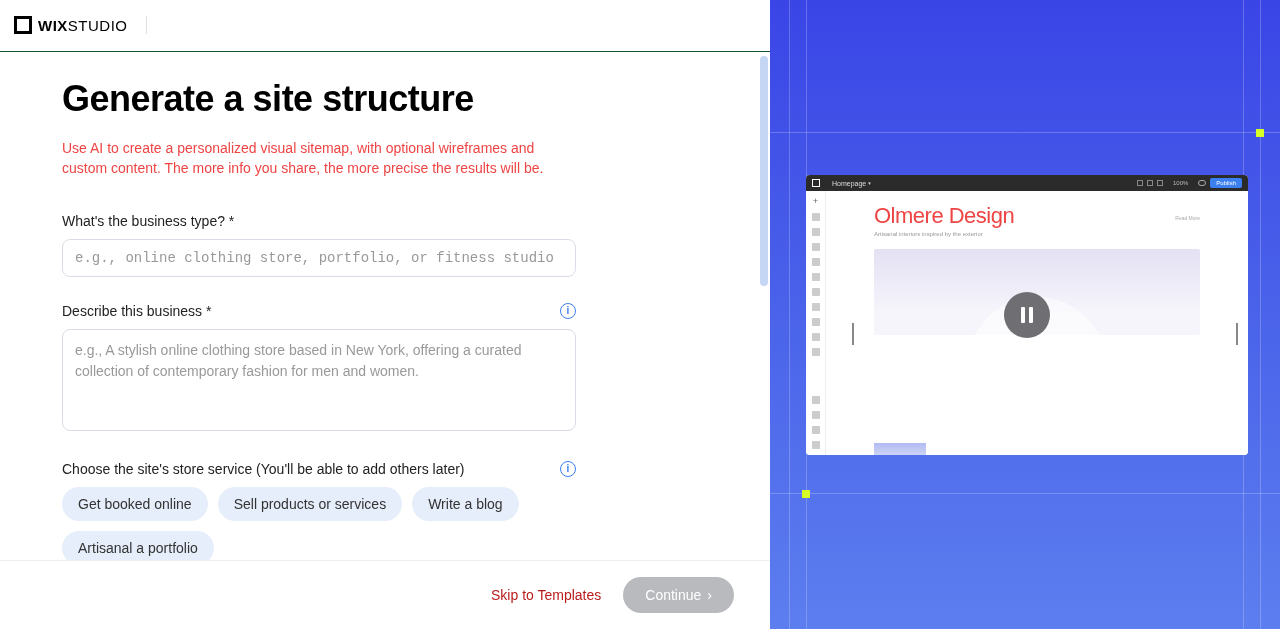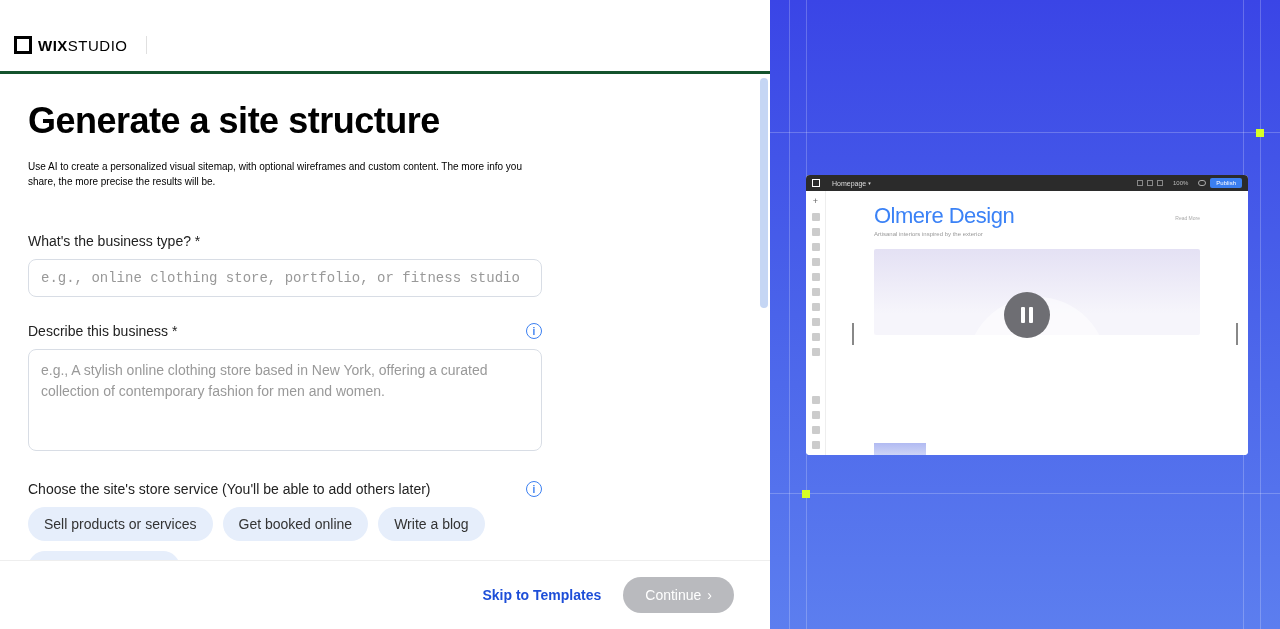--- a/index.html
+++ b/index.html
@@ -1,47 +1,47 @@
 <!DOCTYPE html>
 <html><head>
   <meta charset="utf-8">
   <style>
     * { margin: 0; padding: 0; box-sizing: border-box; }
     body { font-family: -apple-system, BlinkMacSystemFont, "Segoe UI", Helvetica, Arial, sans-serif; width: 1280px; height: 629px; overflow: hidden; display: flex; }
     
     .left-panel { width: 770px; height: 629px; background: #fff; display: flex; flex-direction: column; position: relative; }
     
     .header { display: flex; align-items: center; padding: 16px 14px; border-bottom: 1px solid transparent; }
-    .logo { display: flex; align-items: center; gap: 6px; padding-right: 18px; border-right: 1px solid #e0e0e0; margin-top: 20px; }
+    .logo { display: flex; align-items: center; gap: 6px; padding-right: 18px; border-right: 1px solid #e0e0e0; }
     .logo-icon { width: 18px; height: 18px; border: 3px solid #000; }
     .logo-text { font-weight: 700; font-size: 15px; letter-spacing: 0.5px; }
     .logo-text .thin { font-weight: 400; }
     
-    .content-area { flex: 1; padding: 26px 28px 0; overflow-y: auto; border-top: 3px solid #14532d; position: relative; }
+    .content-area { flex: 1; padding: 26px 62px 0; overflow-y: auto; border-top: 1px solid #14532d; position: relative; }
     .scrollbar-indicator { position: absolute; top: 4px; right: 2px; width: 8px; height: 230px; background: #c5d6f4; border-radius: 4px; }
     
     h1 { font-size: 36px; font-weight: 700; color: #000; margin-bottom: 18px; letter-spacing: -0.5px; }
-    .description { font-size: 10px; color: #000000; line-height: 1.45; margin-bottom: 44px; max-width: 520px; }
+    .description { font-size: 14px; color: #ef4444; line-height: 1.45; margin-bottom: 34px; max-width: 520px; }
     
     .field { margin-bottom: 26px; max-width: 514px; }
     .field-label-row { display: flex; align-items: center; justify-content: space-between; margin-bottom: 10px; }
     .field-label { font-size: 14px; color: #222; }
     .info-icon { width: 16px; height: 16px; border-radius: 50%; border: 1.5px solid #3b7ff0; color: #3b7ff0; font-size: 10px; display: inline-flex; align-items: center; justify-content: center; font-weight: 600; }
     
     .text-input { width: 100%; padding: 10px 12px; border: 1px solid #d8dde5; border-radius: 8px; font-size: 14px; color: #333; outline: none; font-family: Liberation Mono, monospace; }
     .text-input::placeholder { color: #999; }
     
     .textarea-input { width: 100%; height: 102px; padding: 10px 12px; border: 1px solid #d8dde5; border-radius: 8px; font-size: 14px; color: #333; resize: none; font-family: inherit; line-height: 1.5; outline: none; }
     .textarea-input::placeholder { color: #999; }
     
     .chips { display: flex; flex-wrap: wrap; gap: 10px; }
     .chip { padding: 9px 16px; background: #e6eefb; border-radius: 20px; font-size: 14px; color: #333; cursor: pointer; border: none; font-family: inherit; }
     
     .footer { border-top: 1px solid #eee; padding: 16px 36px; display: flex; align-items: center; justify-content: flex-end; gap: 22px; background: #fff; }
-    .skip-link { color: #1d4ed8; font-size: 14px; font-weight: 700; cursor: pointer; }
+    .skip-link { color: #b91c1c; font-size: 14px; font-weight: 400; cursor: pointer; }
     .continue-btn { padding: 10px 22px; background: #b9babe; color: #fff; border: none; border-radius: 20px; font-size: 14px; display: inline-flex; align-items: center; gap: 6px; cursor: pointer; font-family: inherit; }
     .continue-btn .chev { font-size: 14px; }
     
     
     .right-panel { flex: 1; height: 629px; background: linear-gradient(180deg, #3a45e6 0%, #4a63ea 50%, #5c7eef 100%); position: relative; overflow: hidden; }
     .guide-v { position: absolute; top: 0; bottom: 0; width: 1px; background: rgba(255,255,255,0.22); }
     .guide-v.g1 { left: 19px; }
     .guide-v.g2 { left: 36px; }
     .guide-v.g3 { right: 19px; }
     .guide-v.g4 { right: 36px; }
@@ -68,21 +68,21 @@
     .pf-side-icon { width: 8px; height: 8px; background: #ccc; border-radius: 1px; }
     .pf-side-plus { font-size: 9px; color: #666; line-height: 1; }
     .pf-side-spacer { flex: 1; }
     
     .pf-canvas { flex: 1; background: #fff; position: relative; padding: 12px 48px; }
     .pf-handle { position: absolute; top: 50%; width: 2px; height: 22px; background: #888; }
     .pf-handle.hl { left: 26px; }
     .pf-handle.hr { right: 10px; }
     
     .pf-title-block { margin-bottom: 12px; }
-    .pf-title { font-size: 22px; font-weight: 400; color: #3b82f6; letter-spacing: -0.5px; }
+    .pf-title { font-size: 22px; font-weight: 400; color: #ef4444; letter-spacing: -0.5px; }
     .pf-sub { font-size: 6px; color: #999; margin-top: 2px; }
     .pf-readmore { position: absolute; right: 48px; top: 24px; font-size: 5px; color: #aaa; }
     
     .pf-hero { position: relative; height: 86px; background: linear-gradient(180deg, #e4e1f4 0%, #f6f5fb 75%); border-radius: 2px; overflow: hidden; }
     .pf-arch { position: absolute; left: 50%; transform: translateX(-50%); bottom: -38px; width: 140px; height: 76px; border-radius: 70px 70px 0 0; background: rgba(255,255,255,0.5); }
     
     .pf-row { display: flex; gap: 14px; margin-top: 14px; }
     .pf-tagline-col { width: 100px; }
     .pf-small { font-size: 5px; color: #999; margin-bottom: 2px; }
     .pf-tagline { font-size: 11px; color: #222; line-height: 1.2; }
@@ -125,22 +125,22 @@
       </div>
       <textarea class="textarea-input" placeholder="e.g., A stylish online clothing store based in New York, offering a curated collection of contemporary fashion for men and women." style=""></textarea>
     </div>
 
     <div class="field">
       <div class="field-label-row">
         <label class="field-label">Choose the site's store service (You'll be able to add others later)</label>
         <span class="info-icon">i</span>
       </div>
       <div class="chips">
+        <button class="chip">Get booked online</button>
         <button class="chip">Sell products or services</button>
-        <button class="chip">Get booked online</button>
         <button class="chip">Write a blog</button>
         <button class="chip">Artisanal a portfolio</button>
       </div>
     </div>
 
   </div>
 
   <div class="footer">
     <a class="skip-link">Skip to Templates</a>
     <button class="continue-btn">

